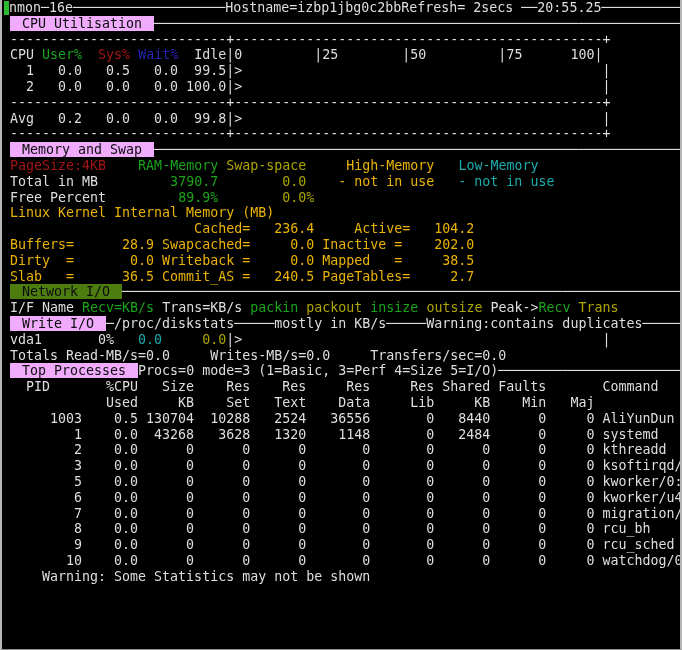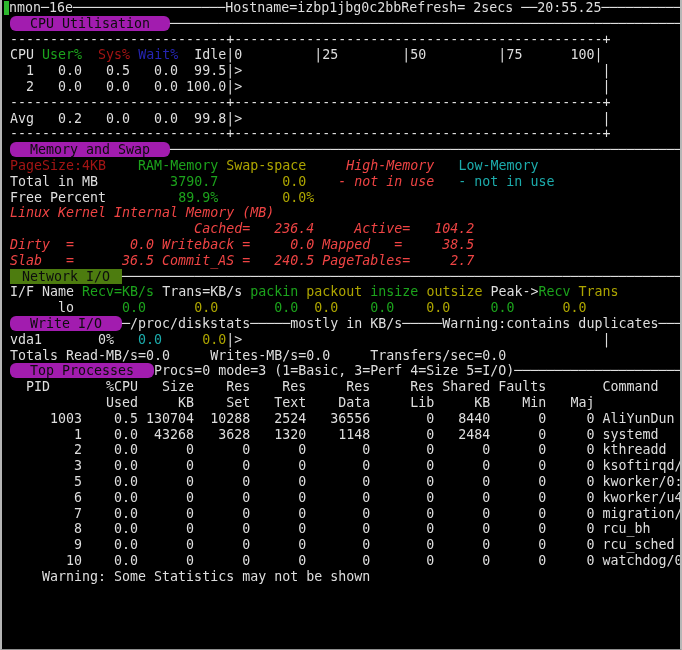--- a/index.html
+++ b/index.html
@@ -16,23 +16,23 @@
     font-size:13.3px;
     line-height:15.8px;
   }
   .ln{white-space:pre;height:15.8px;padding-left:8px;color:#dedede;}
   .ln.first{padding-left:2px;}
   .w{color:#dedede;}
   .g{color:#1ca31c;}
   .r{color:#a31414;margin-top:44px;}
   .b{color:#2525b2;text-align:center;}
   .y{color:#ada500;}
-  .m{color:#ef4444;font-style:italic;}
+  .m{color:#eab308;}
   .c{color:#1cacac;}
-  .box{background:#a21caf;color:#0d0d0d;padding:0 12px;border-radius:6px;}
+  .box{background:#f0abfc;color:#0d0d0d;padding:0 4px;}
   .ybox{background:#4d7c0f;color:#0d0d0d;padding:0 4px;}
   .cur{display:inline-block;width:5px;height:14px;vertical-align:middle;background:#2db82d;}
 </style>
 </head>
 <body>
 
 <div class="term">
     <div class="ln first"><span class="cur"></span><span class="w">nmon─16e───────────────────Hostname=izbp1jbg0c2bbRefresh= 2secs ──20:55.25────────────</span></div>
     <div class="ln"><span class="box"> CPU Utilisation </span><span class="w">──────────────────────────────────────────────────────────────────────</span></div>
     <div class="ln"><span class="w">---------------------------+----------------------------------------------+</span></div>
@@ -41,25 +41,25 @@
     <div class="ln"><span class="w">  2   0.0   0.0   0.0 100.0|&gt;                                             |</span></div>
     <div class="ln"><span class="w">---------------------------+----------------------------------------------+</span></div>
     <div class="ln"><span class="w">Avg   0.2   0.0   0.0  99.8|&gt;                                             |</span></div>
     <div class="ln"><span class="w">---------------------------+----------------------------------------------+</span></div>
     <div class="ln"><span class="box"> Memory and Swap </span><span class="w">──────────────────────────────────────────────────────────────────────</span></div>
     <div class="ln"><span class="r">PageSize:4KB</span><span class="w">    </span><span class="g">RAM-Memory</span><span class="w"> </span><span class="y">Swap-space</span><span class="w">     </span><span class="m">High-Memory</span><span class="w">   </span><span class="c">Low-Memory</span></div>
     <div class="ln"><span class="w">Total in MB </span><span class="g">        3790.7</span><span class="y">        0.0</span><span class="m">    - not in use</span><span class="c">   - not in use</span></div>
     <div class="ln"><span class="w">Free Percent</span><span class="g">         89.9%</span><span class="y">        0.0%</span></div>
     <div class="ln"><span class="m">Linux Kernel Internal Memory (MB)</span></div>
     <div class="ln"><span class="m">                       Cached=   236.4     Active=   104.2</span></div>
+    <div class="ln"><span class="m">Buffers=      28.9 Swapcached=     0.0 Inactive =    202.0</span></div>
     <div class="ln"><span class="m">Dirty  =       0.0 Writeback =     0.0 Mapped   =     38.5</span></div>
     <div class="ln"><span class="m">Slab   =      36.5 Commit_AS =   240.5 PageTables=     2.7</span></div>
     <div class="ln"><span class="ybox"> Network I/O </span><span class="w">──────────────────────────────────────────────────────────────────────</span></div>
     <div class="ln"><span class="w">I/F Name </span><span class="g">Recv=KB/s</span><span class="w"> Trans=KB/s </span><span class="g">packin</span><span class="w"> </span><span class="y">packout</span><span class="w"> </span><span class="g">insize</span><span class="w"> </span><span class="y">outsize</span><span class="w"> Peak-&gt;</span><span class="g">Recv</span><span class="w"> </span><span class="y">Trans</span></div>
-    <div class="ln"><span class="w">      lo</span><span class="g">      0.0</span><span class="y">      0.0</span><span class="g">       0.0</span><span class="y">  0.0</span><span class="g">    0.0</span><span class="y">    0.0</span><span class="g">     0.0</span><span class="y">      0.0</span></div>
     <div class="ln"><span class="box"> Write I/O </span><span class="w">─/proc/diskstats─────mostly in KB/s─────Warning:contains duplicates────────────</span></div>
     <div class="ln"><span class="w">vda1       0%</span><span class="c">   0.0</span><span class="y">     0.0</span><span class="w">|&gt;                                             |</span></div>
     <div class="ln"><span class="w">Totals Read-MB/s=0.0     Writes-MB/s=0.0     Transfers/sec=0.0</span></div>
     <div class="ln"><span class="box"> Top Processes </span><span class="w">Procs=0 mode=3 (1=Basic, 3=Perf 4=Size 5=I/O)──────────────────────────</span></div>
     <div class="ln"><span class="w">  PID       %CPU   Size    Res    Res     Res     Res Shared Faults       Command</span></div>
     <div class="ln"><span class="w">            Used     KB    Set   Text    Data     Lib     KB    Min   Maj</span></div>
     <div class="ln"><span class="w">     1003    0.5 130704  10288   2524   36556       0   8440      0     0 AliYunDun</span></div>
     <div class="ln"><span class="w">        1    0.0  43268   3628   1320    1148       0   2484      0     0 systemd</span></div>
     <div class="ln"><span class="w">        2    0.0      0      0      0       0       0      0      0     0 kthreadd</span></div>
     <div class="ln"><span class="w">        3    0.0      0      0      0       0       0      0      0     0 ksoftirqd/0</span></div>

